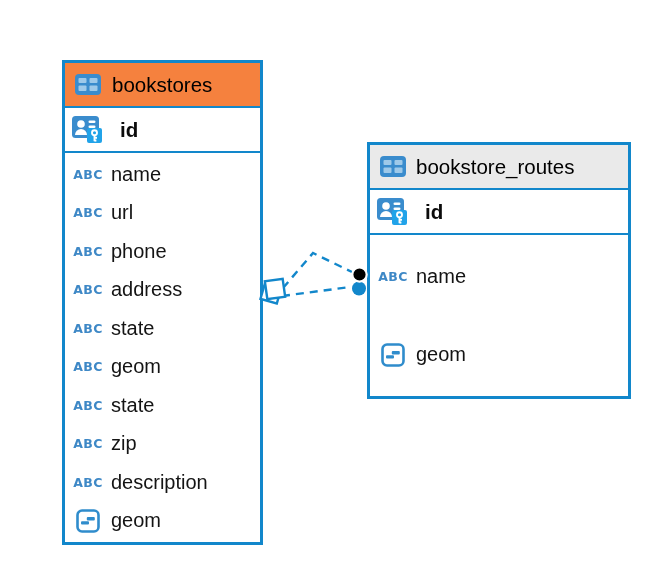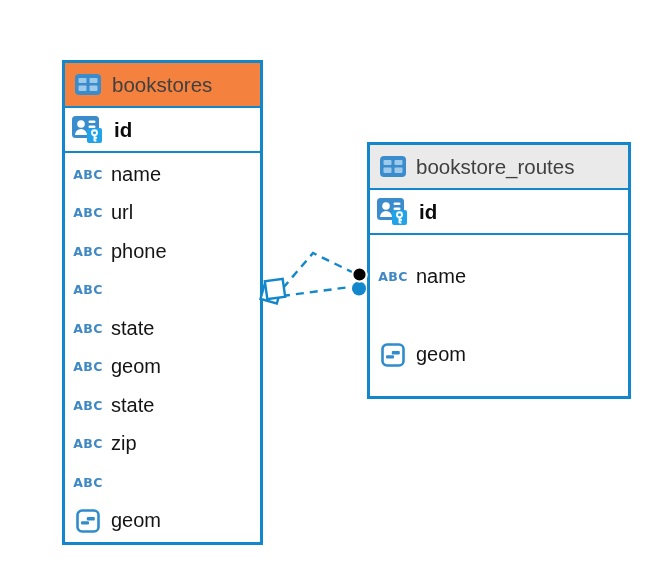--- a/index.html
+++ b/index.html
@@ -9,26 +9,26 @@
   }
   .canvas{position:absolute;inset:0;}
   .er-table{
     position:absolute;border:3.5px solid #1287cb;background:#ffffff;
     display:flex;flex-direction:column;box-sizing:border-box;
   }
   #table-bookstores{left:62px;top:60px;width:201px;height:485px;}
   #table-bookstore-routes{left:367px;top:142px;width:264px;height:257px;}
   .tbl-header{
     flex:0 0 43px;display:flex;align-items:center;gap:9px;padding-left:8px;
-    border-bottom:2.5px solid #1287cb;font-size:20.5px;color:#404040;white-space:nowrap;
+    border-bottom:2.5px solid #1287cb;font-size:20.5px;color:#000000;white-space:nowrap;
   }
   #table-bookstores .tbl-header{background:#f5813e;}
   #table-bookstore-routes .tbl-header{background:#eaeaea;gap:8px;}
   .pk-row{
-    flex:0 0 43px;display:flex;align-items:center;gap:12px;padding-left:7px;
+    flex:0 0 43px;display:flex;align-items:center;gap:18px;padding-left:7px;
     border-bottom:2.5px solid #1287cb;font-weight:700;font-size:20.5px;color:#0b0b0b;
   }
   .cols{flex:1;display:flex;flex-direction:column;padding:2px 0;}
   .col-row{
     flex:1;display:flex;align-items:center;gap:8px;padding-left:8px;
     font-size:20px;color:#141414;white-space:nowrap;
   }
   .icon-box{flex:0 0 30px;width:30px;display:flex;justify-content:center;align-items:center;}
   .abc{
     font-family:"DejaVu Sans",sans-serif;font-weight:800;font-size:12.5px;
@@ -89,20 +89,21 @@
       <div class="col-row">
         <span class="icon-box">
             <span class="abc">ABC</span>
           </span>
         <span>phone</span>
       </div>
       <div class="col-row">
         <span class="icon-box">
             <span class="abc">ABC</span>
           </span>
+        <span>address</span>
       </div>
       <div class="col-row">
         <span class="icon-box">
             <span class="abc">ABC</span>
           </span>
         <span>state</span>
       </div>
       <div class="col-row">
         <span class="icon-box">
             <span class="abc">ABC</span>
@@ -118,20 +119,21 @@
       <div class="col-row">
         <span class="icon-box">
             <span class="abc">ABC</span>
           </span>
         <span>zip</span>
       </div>
       <div class="col-row">
         <span class="icon-box">
             <span class="abc">ABC</span>
           </span>
+        <span>description</span>
       </div>
       <div class="col-row">
         <span class="icon-box">
           <svg width="24" height="24" viewBox="0 0 24 24">
             <rect x="1.5" y="1.5" width="21" height="21" rx="4.5" fill="none" stroke="#2f8ccc" stroke-width="2.6"></rect>
             <rect x="10.8" y="8" width="8" height="3.4" rx="1" fill="#2f8ccc"></rect>
             <rect x="5" y="12.2" width="8" height="3.4" rx="1" fill="#2f8ccc"></rect>
           </svg>
         </span>
         <span>geom</span>

